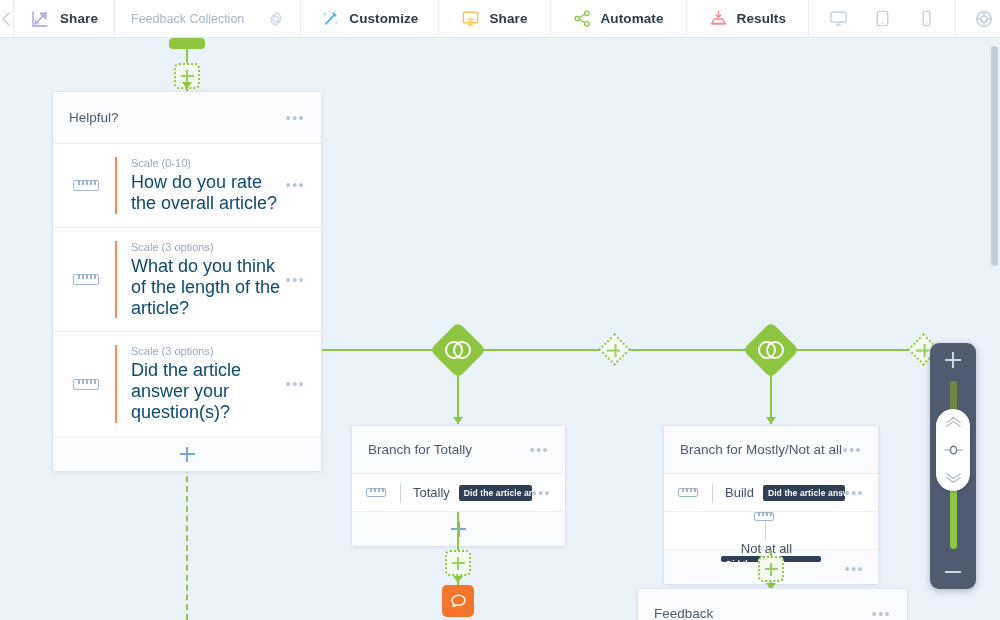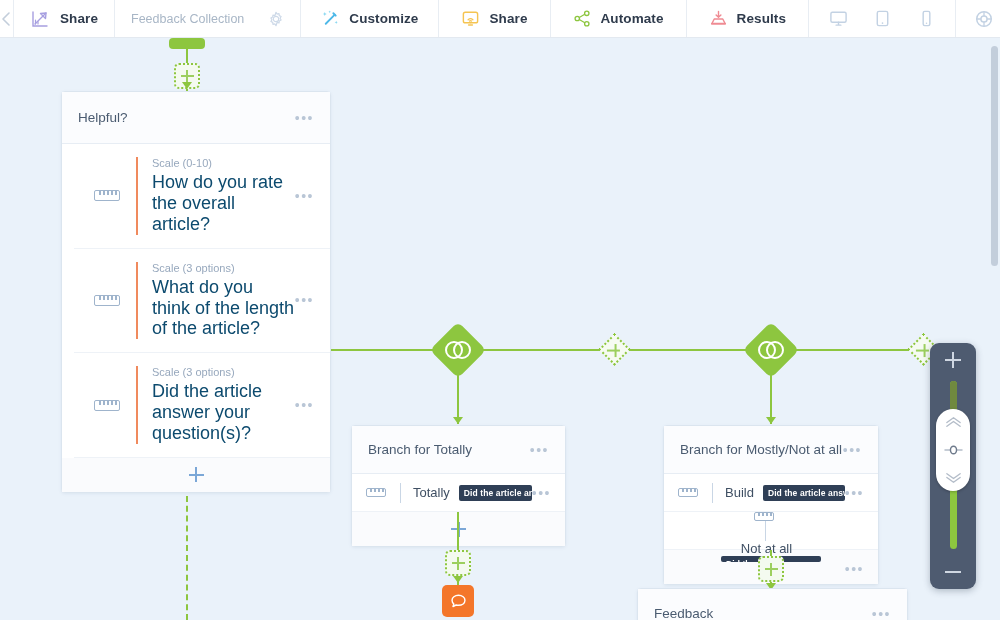--- a/index.html
+++ b/index.html
@@ -147,21 +147,20 @@
     color: #b9c6d6; font-size: 14px; letter-spacing: 1.5px;
     cursor: pointer; line-height: 1;
   }
 
   .qrow {
     display: flex; align-items: center;
     padding: 13px 16px 13px 14px;
     border-bottom: 1px solid #eef2f7;
     position: relative;
     min-height: 56px;
-    margin-left: 12px;
   }
   .qrow:last-of-type { border-bottom: 1px solid #e7edf4; }
 
   .ruler {
     width: 26px; height: 11px;
     border: 1.5px solid #9fb4cc;
     border-radius: 2px;
     position: relative;
     flex: 0 0 auto;
     margin-right: 16px;
@@ -420,21 +419,21 @@
     <div class="bn-inner">
       <div class="bn-c l"></div>
         <div class="bn-c r"></div>
     </div>
   </div>
   <div class="vline" style="left:770px; top:330px; height:56px;"></div>
   <div class="arrow-dn" style="left:766px; top:379px;"></div>
 
   <div class="plusdiamond" style="left:912px; top:300px;"></div>
 
-  <div class="card" style="left:61px; top:53px; width:270px;">
+  <div class="card" style="left:52px; top:53px; width:270px;">
     <div class="card-head">
       <span class="card-title">Helpful?</span>
       <span class="dots">•••</span>
     </div>
 
     <div class="qrow">
       <div class="ruler">
         <span style="left:4px"></span>
           <span style="left:8px"></span>
           <span style="left:12px"></span>

